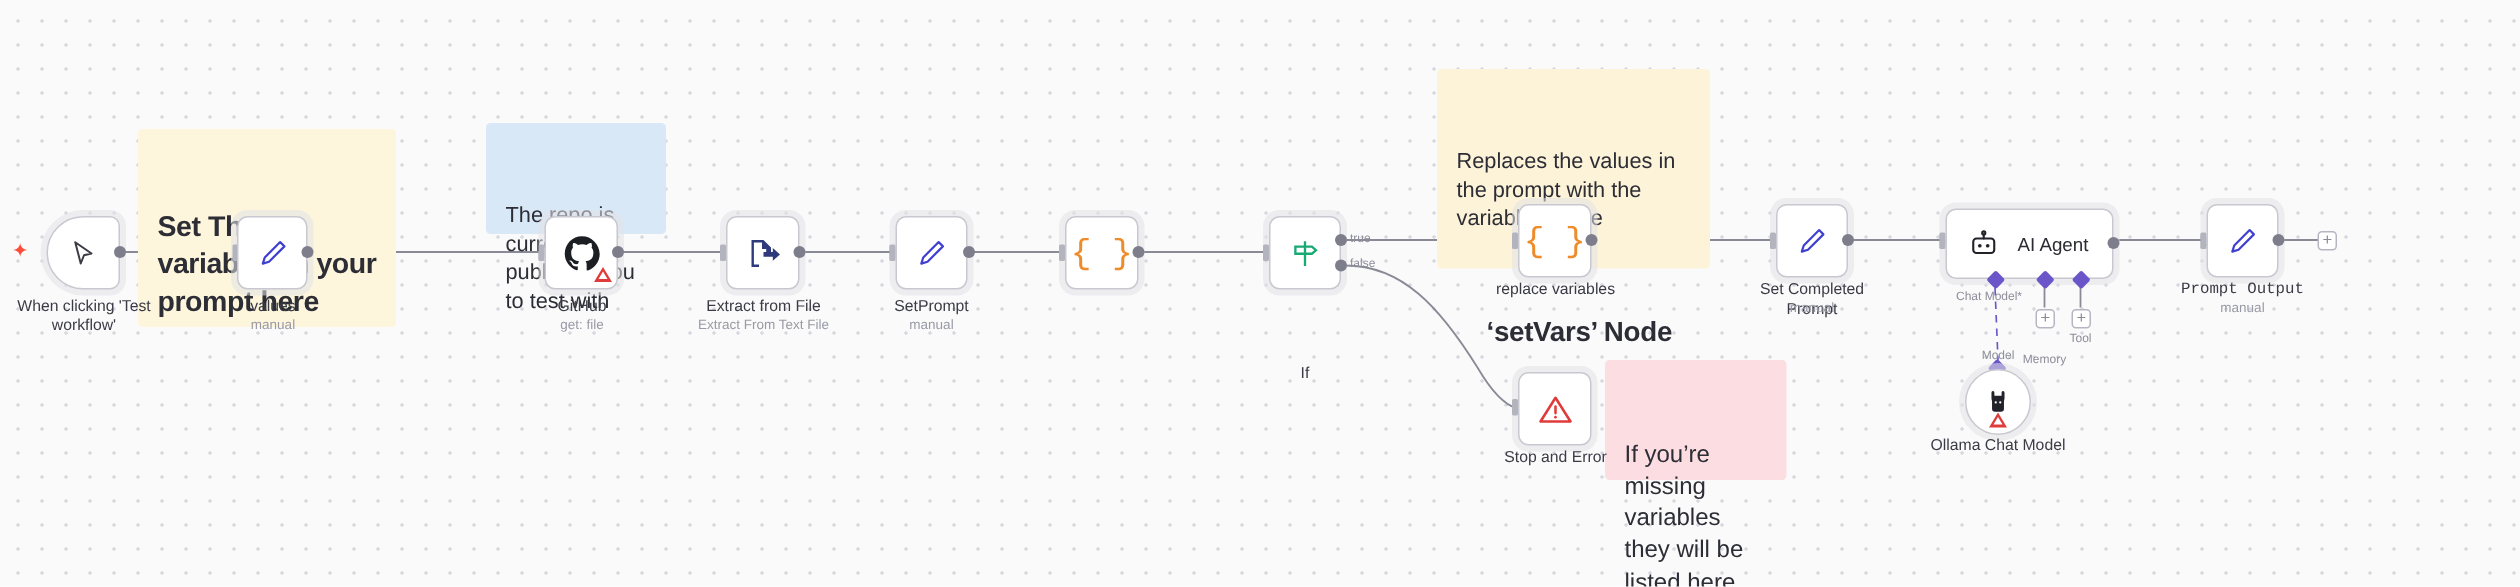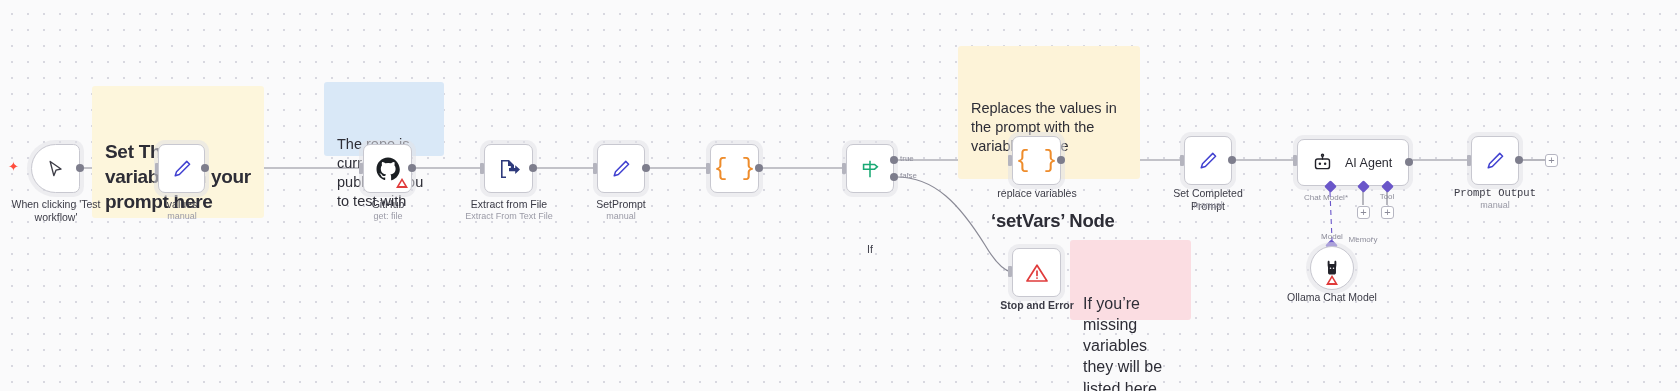--- a/index.html
+++ b/index.html
@@ -265,21 +265,21 @@
   <div class="port-in" style="left:1008px; top:266px;"></div>
   <div class="node" style="left:1012px; top:248px; width:49px; height:49px;">
     <span>
       <svg width="24" height="24" viewBox="0 0 24 24" fill="none" stroke="#e03b3b" stroke-width="1.7" stroke-linejoin="round">
           <path d="M12 4.2L22 20H2z"></path>
           <path d="M12 10v4.4" stroke-linecap="round"></path>
         <circle cx="12" cy="17.1" r="0.9" fill="#e03b3b" stroke="none"></circle>
         </svg>
     </span>
   </div>
-  <div class="node-label" style="left:985px; top:299px; width:104px;font-weight:bold;">Stop and Error</div>
+  <div class="node-label" style="left:985px; top:299px; width:104px;">Stop and Error</div>
 
   <div class="port-in" style="left:1180px; top:155px;"></div>
   <div class="node" style="left:1184px; top:136px; width:48px; height:49px;">
     <span>
       <svg width="22" height="22" viewBox="0 0 24 24" fill="none" stroke="#4040d0" stroke-width="1.6" stroke-linejoin="round">
           <path d="M17.2 3.7l3.1 3.1L9.1 18 4.6 19.4 6 14.9z"></path>
         </svg>
     </span>
   </div>
   <div class="port-out" style="left:1228px; top:156px;"></div>
@@ -301,21 +301,21 @@
   </div>
   <div class="port-out" style="left:1405px; top:158px;"></div>
 
   <div class="diamond" style="left:1326px; top:182px;"></div>
   <div class="sub-label" style="left:1292px; top:193px; width:68px;">Chat Model*</div>
 
   <div class="diamond" style="left:1359px; top:182px;"></div>
   <div class="sub-label" style="left:1339px; top:193px; width:48px;margin-top:42px;">Memory</div>
 
   <div class="diamond" style="left:1383px; top:182px;"></div>
-  <div class="sub-label" style="left:1368px; top:180px; width:38px;margin-top:12px;">Tool</div>
+  <div class="sub-label" style="left:1368px; top:209px; width:38px;margin-top:12px;">Tool</div>
 
   <div class="plusbox" style="left:1357px; top:206px;">+</div>
   <div class="plusbox" style="left:1381px; top:206px;">+</div>
 
   <div class="sub-label" style="left:1310px; top:232px; width:44px;">Model</div>
   <div class="diamond" style="left:1327px; top:241px;"></div>
   <div class="circle-node" style="left:1310px; top:246px;">
     <span>
       <svg width="18" height="18" viewBox="0 0 24 24" fill="#22222a">
         <path d="M7.5 2.3c.9 0 1.3.8 1.3 1.9v2.3h6.4V4.2c0-1.1.4-1.9 1.3-1.9s1.3.8 1.3 1.9v4.2c0 1.3-.5 2.1-.5 3.4v6.5c0 1.5-1 2.4-2.6 2.4H9.3c-1.6 0-2.6-.9-2.6-2.4v-6.5c0-1.3-.5-2.1-.5-3.4V4.2c0-1.1.4-1.9 1.3-1.9z"></path>

